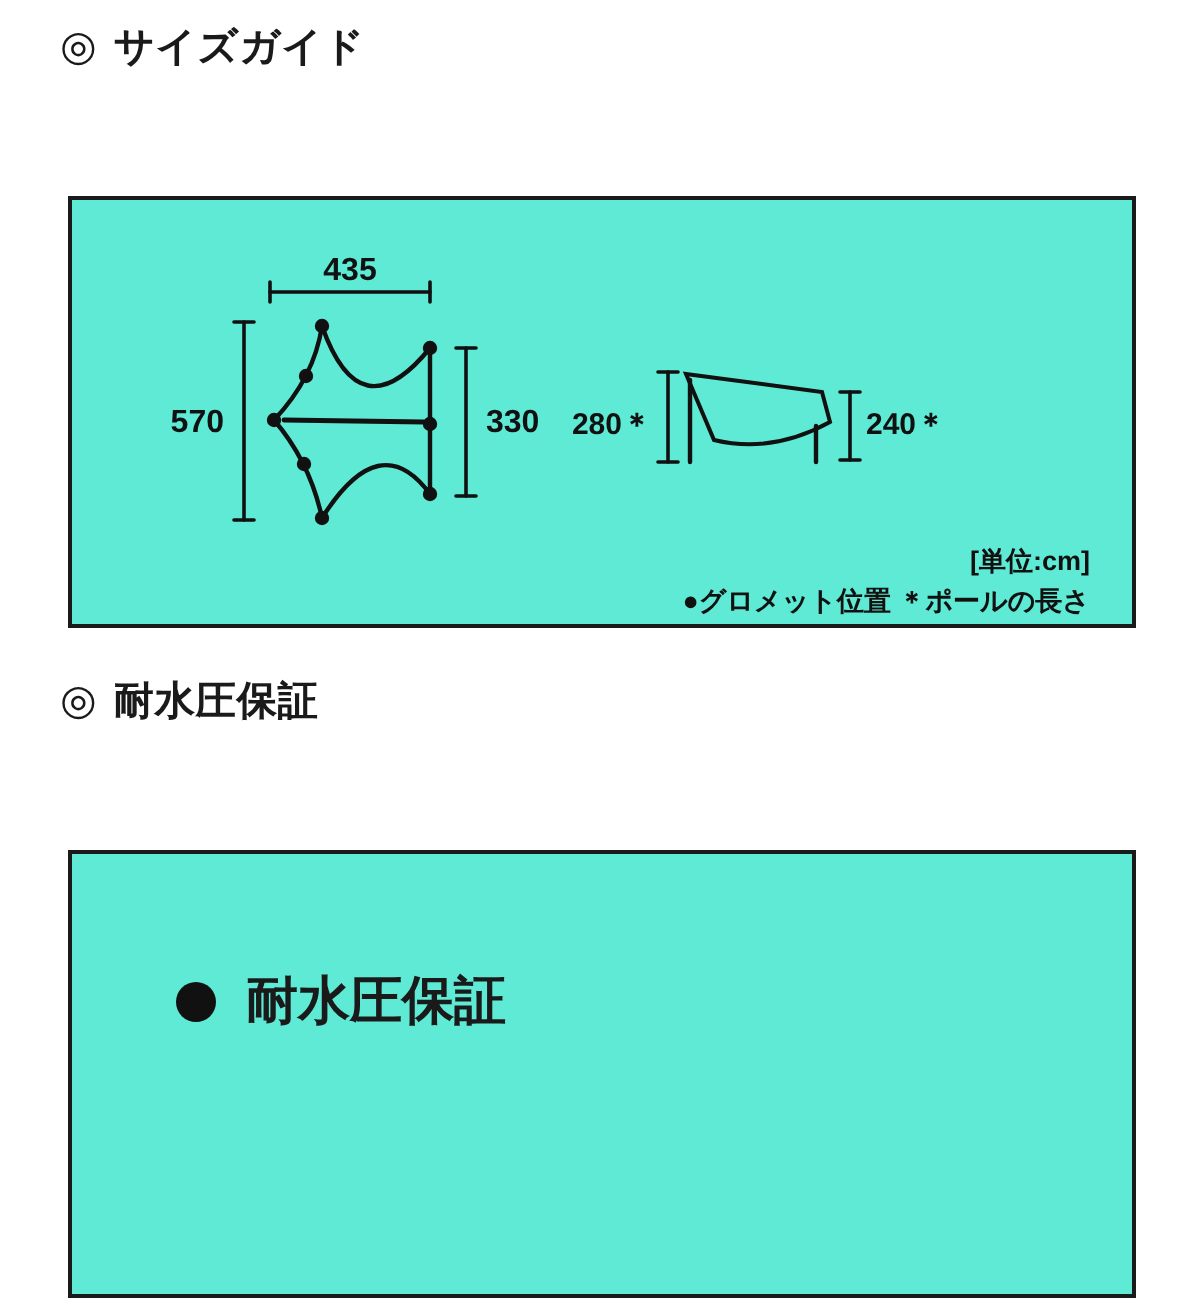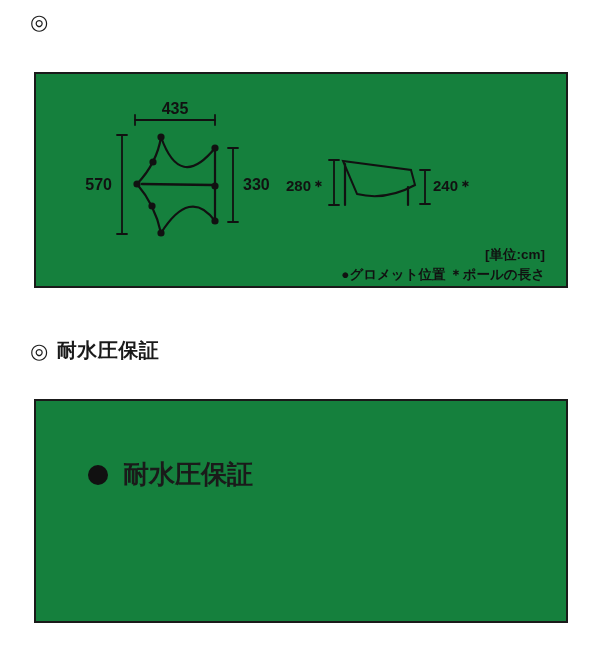--- a/index.html
+++ b/index.html
@@ -8,21 +8,21 @@
     font-family:"Liberation Sans","DejaVu Sans",sans-serif;
     color:#1a1a1a;position:relative;overflow:hidden;
   }
   .heading{
     position:absolute;left:30px;display:flex;align-items:center;
     font-size:20px;font-weight:bold;letter-spacing:0.5px;
   }
   .heading .marker{font-size:21px;margin-right:8px;font-weight:normal;}
   .panel{
     position:absolute;left:34px;width:530px;
-    border:2px solid #1a1a1a;background:#15803d;box-sizing:content-box;
+    border:2px solid #1a1a1a;background:#5eead4;box-sizing:content-box;margin-top:26px;
   }
   #size-guide-panel{top:72px;height:212px;}
   #water-panel{top:399px;height:220px;}
   #heading-size{top:10px;}
   #heading-water{top:337px;}
   svg text{
     font-family:"Liberation Sans","DejaVu Sans",sans-serif;
     font-weight:bold;fill:#111111;
   }
   .dim-num{font-size:16px;}
@@ -39,20 +39,21 @@
   .wr-line2{
     position:absolute;left:76px;top:93px;
     font-size:26px;font-weight:600;white-space:pre;
   }
 </style>
 </head>
 <body>
 
 <div class="heading" id="heading-size">
   <span class="marker">◎</span>
+  <span>サイズガイド</span>
 </div>
 
 <div class="panel" id="size-guide-panel">
   <svg width="530" height="212" viewBox="0 0 530 212">
 
     <g stroke="#111111" fill="none" stroke-linecap="round">
 
       <g stroke-width="1.8">
         <line x1="99" y1="46" x2="179" y2="46"></line>
         <line x1="99" y1="41" x2="99" y2="51"></line>

